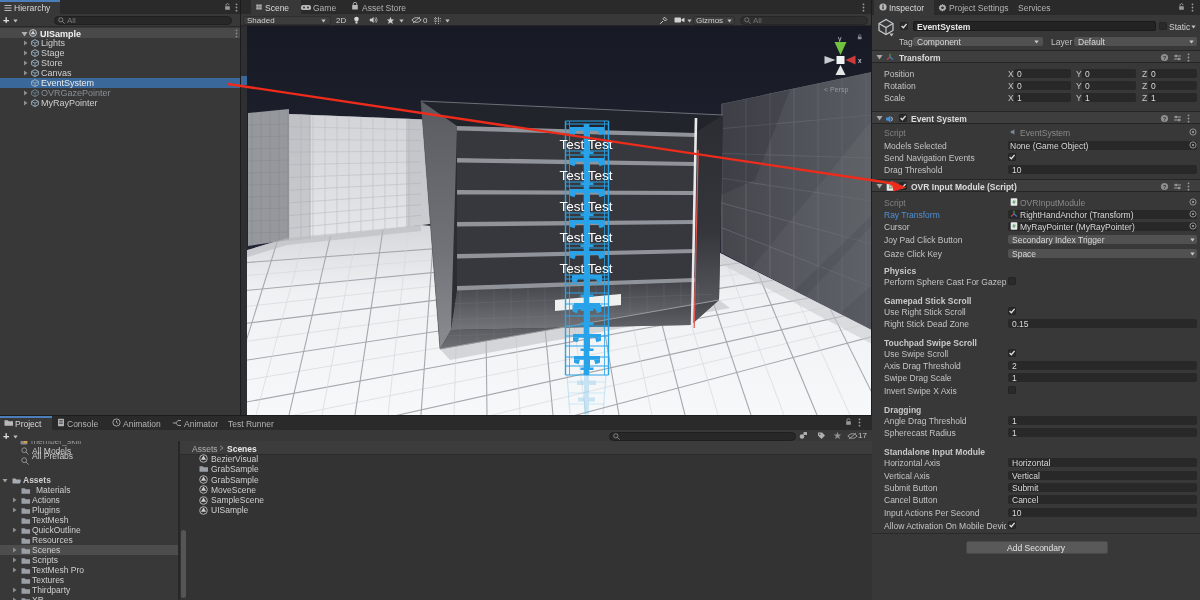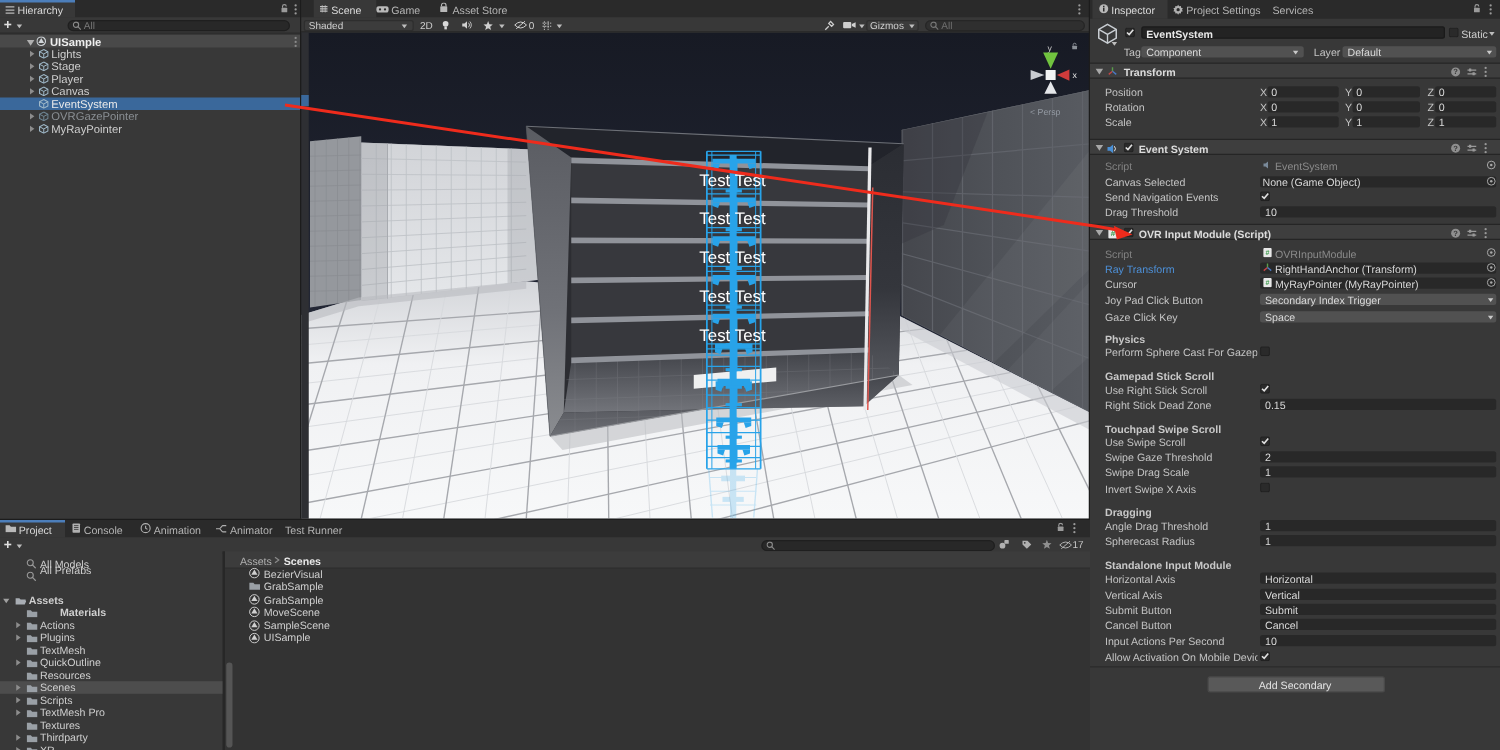--- a/index.html
+++ b/index.html
@@ -59,21 +59,21 @@
         <path d="M0.64 2.4 L4.0 4.16 L7.36 2.4 M4.0 4.16 V7.52" fill="none" stroke="#9fb8c8" stroke-width="0.8"></path>
       </svg>
       <div class="tx" style="left:41px;top:49px;font-size:9px;color:#cfcfcf">Stage</div>
       <svg width="5" height="6" viewBox="0 0 5 6" style="position:absolute;left:23px;top:60px">
         <path d="M1 0.5 L4.5 3.0 L1 5.5 Z" fill="#8d8d8d"></path>
       </svg>
       <svg width="8" height="8" viewBox="0 0 8 8" style="position:absolute;left:31px;top:59px">
         <path d="M4.0 0.64 L7.36 2.4 V5.76 L4.0 7.52 L0.64 5.76 V2.4 Z" fill="none" stroke="#9fb8c8" stroke-width="0.9"></path>
         <path d="M0.64 2.4 L4.0 4.16 L7.36 2.4 M4.0 4.16 V7.52" fill="none" stroke="#9fb8c8" stroke-width="0.8"></path>
       </svg>
-      <div class="tx" style="left:41px;top:59px;font-size:9px;color:#cfcfcf">Player</div>
+      <div class="tx" style="left:41px;top:59px;font-size:9px;color:#cfcfcf">Store</div>
       <svg width="5" height="6" viewBox="0 0 5 6" style="position:absolute;left:23px;top:70px">
         <path d="M1 0.5 L4.5 3.0 L1 5.5 Z" fill="#8d8d8d"></path>
       </svg>
       <svg width="8" height="8" viewBox="0 0 8 8" style="position:absolute;left:31px;top:69px">
         <path d="M4.0 0.64 L7.36 2.4 V5.76 L4.0 7.52 L0.64 5.76 V2.4 Z" fill="none" stroke="#9fb8c8" stroke-width="0.9"></path>
         <path d="M0.64 2.4 L4.0 4.16 L7.36 2.4 M4.0 4.16 V7.52" fill="none" stroke="#9fb8c8" stroke-width="0.8"></path>
       </svg>
       <div class="tx" style="left:41px;top:69px;font-size:9px;color:#cfcfcf">Canvas</div>
       <div class="ab" style="left:0;top:78px;width:247px;height:10px;background:#3a689b"></div>
       <svg width="8" height="8" viewBox="0 0 8 8" style="position:absolute;left:31px;top:79px">
@@ -554,41 +554,50 @@
         <line x1="2" y1="7" x2="9" y2="1" stroke="#b0b0b0" stroke-width="0.8"></line>
       </svg>
       <div class="tx" style="left:858px;top:17px;font-size:8px;color:#c8c8c8">17</div>
       <div class="ab" style="left:0;top:26px;width:178px;height:159px;background:#383838"></div>
       <div class="ab" style="left:178px;top:26px;width:2px;height:159px;background:#272727"></div>
       <div class="ab" style="left:180px;top:26px;width:692px;height:159px;background:#333333"></div>
       <div class="ab" style="left:181px;top:115px;width:5px;height:68px;background:#555555;border-radius:2.5px"></div>
       <svg width="8" height="6" viewBox="0 0 8 6" style="position:absolute;left:179px;top:28px">
         <path d="M1 4.5 L4 1.5 L7 4.5z" fill="#9a9a9a"></path>
       </svg>
+      <div class="ab" style="left:0;top:26px;width:178px;height:159px;overflow:hidden">
+        <div class="ab" style="left:20px;top:-4px;width:8px;height:8px">
+          <svg width="8" height="8" viewBox="0 0 8 8" style="position:absolute;left:0;top:0">
+            <rect x="0.5" y="0.5" width="7" height="7" rx="1" fill="#8a8a8a"></rect>
+            <path d="M5.5 2 L6.1 3.6 L7.8 3.7 L6.5 4.8 L7 6.4 L5.5 5.5 L4 6.4 L4.5 4.8 L3.2 3.7 L4.9 3.6 Z" fill="#e8a33d"></path>
+          </svg>
+        </div>
+        <div class="tx" style="left:31px;top:-4px;font-size:8.5px;color:#9a9a9a">member_skill</div>
+      </div>
       <svg width="8" height="8" viewBox="0 0 8 8" style="position:absolute;left:21px;top:32px">
         <circle cx="3.2" cy="3.2" r="2.4" fill="none" stroke="#9a9a9a" stroke-width="0.9"></circle>
         <line x1="4.96" y1="4.96" x2="7.6" y2="7.6" stroke="#9a9a9a" stroke-width="0.9"></line>
       </svg>
       <div class="tx" style="left:32px;top:32px;font-size:8.5px;color:#cfcfcf;font-weight:normal">All Models</div>
       <svg width="8" height="8" viewBox="0 0 8 8" style="position:absolute;left:21px;top:42px">
         <circle cx="3.2" cy="3.2" r="2.4" fill="none" stroke="#9a9a9a" stroke-width="0.9"></circle>
         <line x1="4.96" y1="4.96" x2="7.6" y2="7.6" stroke="#9a9a9a" stroke-width="0.9"></line>
       </svg>
       <div class="tx" style="left:32px;top:37px;font-size:8.5px;color:#cfcfcf;font-weight:normal">All Prefabs</div>
       <svg width="6" height="5" viewBox="0 0 6 5" style="position:absolute;left:2px;top:63px">
         <path d="M0.5 1 L5.5 1 L3.0 4.5 Z" fill="#a0a0a0"></path>
       </svg>
       <svg width="9" height="7" viewBox="0 0 9 7" style="position:absolute;left:12px;top:62px">
         <path d="M0.5 1.5 h3 l1 1 h4 v1 h-8z M0.5 3.5 h8.6 l-1.3 3 h-7.3z" fill="#a8adb3"></path>
       </svg>
       <div class="tx" style="left:23px;top:61px;font-size:8.5px;color:#cfcfcf;font-weight:bold">Assets</div>
       <svg width="9" height="7" viewBox="0 0 9 7" style="position:absolute;left:21px;top:72px">
         <path d="M0.5 1.2 h3.2 l1 1.1 h4.3 v4.4 h-8.5z" fill="#9aa0a6"></path>
       </svg>
-      <div class="tx" style="left:48px;top:71px;font-size:8.5px;color:#cfcfcf;font-weight:bold">Materials</div>
+      <div class="tx" style="left:36px;top:71px;font-size:8.5px;color:#cfcfcf;font-weight:normal">Materials</div>
       <svg width="5" height="6" viewBox="0 0 5 6" style="position:absolute;left:12px;top:82px">
         <path d="M1 0.5 L4.5 3.0 L1 5.5 Z" fill="#8d8d8d"></path>
       </svg>
       <svg width="9" height="7" viewBox="0 0 9 7" style="position:absolute;left:21px;top:82px">
         <path d="M0.5 1.2 h3.2 l1 1.1 h4.3 v4.4 h-8.5z" fill="#9aa0a6"></path>
       </svg>
       <div class="tx" style="left:32px;top:81px;font-size:8.5px;color:#cfcfcf;font-weight:normal">Actions</div>
       <svg width="5" height="6" viewBox="0 0 5 6" style="position:absolute;left:12px;top:92px">
         <path d="M1 0.5 L4.5 3.0 L1 5.5 Z" fill="#8d8d8d"></path>
       </svg>
@@ -828,21 +837,21 @@
       </svg>
       <div class="tx" style="left:12px;top:129px;font-size:8.5px;color:#828282;width:122px;overflow:hidden">Script</div>
       <svg width="8" height="8" viewBox="0 0 8 8" style="position:absolute;left:138px;top:128px">
         <path d="M0.8 2.8 h1.6 L4.4 1.2 v5.6 L2.4 5.2 H0.8z" fill="#7a8a9a"></path>
       </svg>
       <div class="tx" style="left:148px;top:129px;font-size:8.5px;color:#8a8a8a">EventSystem</div>
       <svg width="8" height="8" viewBox="0 0 8 8" style="position:absolute;left:317px;top:128px">
         <circle cx="4" cy="4" r="3.1" fill="none" stroke="#a8a8a8" stroke-width="0.8"></circle>
         <circle cx="4" cy="4" r="1" fill="#a8a8a8"></circle>
       </svg>
-      <div class="tx" style="left:12px;top:142px;font-size:8.5px;color:#c4c4c4;width:122px;overflow:hidden">Canvas Selected</div>
+      <div class="tx" style="left:12px;top:142px;font-size:8.5px;color:#c4c4c4;width:122px;overflow:hidden">Models Selected</div>
       <div class="ab" style="left:136px;top:140.5px;width:189px;height:9px;background:#282828;border-radius:2px"></div>
       <div class="tx" style="left:138px;top:142px;font-size:8.5px;color:#d8d8d8">None (Game Object)</div>
       <svg width="8" height="8" viewBox="0 0 8 8" style="position:absolute;left:317px;top:141px">
         <circle cx="4" cy="4" r="3.1" fill="none" stroke="#a8a8a8" stroke-width="0.8"></circle>
         <circle cx="4" cy="4" r="1" fill="#a8a8a8"></circle>
       </svg>
       <div class="tx" style="left:12px;top:154px;font-size:8.5px;color:#c4c4c4;width:122px;overflow:hidden">Send Navigation Events</div>
       <svg width="8" height="8" viewBox="0 0 8 8" style="position:absolute;left:136px;top:152.5px">
         <rect x="0.5" y="0.5" width="7" height="7" rx="1" fill="#2a2a2a" stroke="#1c1c1c" stroke-width="0.6"></rect>
         <path d="M1.6 4.0 L3.36 5.7 L6.6 1.8" fill="none" stroke="#dfdfdf" stroke-width="1.3"></path>
@@ -937,21 +946,21 @@
       </svg>
       <div class="tx" style="left:12px;top:320px;font-size:8.5px;color:#c4c4c4;width:122px;overflow:hidden">Right Stick Dead Zone</div>
       <div class="ab" style="left:136px;top:318.5px;width:189px;height:9px;background:#282828;border-radius:2px"></div>
       <div class="tx" style="left:140px;top:320px;font-size:8.5px;color:#dadada">0.15</div>
       <div class="tx" style="left:12px;top:339px;font-size:8.5px;color:#c8c8c8;font-weight:bold">Touchpad Swipe Scroll</div>
       <div class="tx" style="left:12px;top:350px;font-size:8.5px;color:#c4c4c4;width:122px;overflow:hidden">Use Swipe Scroll</div>
       <svg width="8" height="8" viewBox="0 0 8 8" style="position:absolute;left:136px;top:348.5px">
         <rect x="0.5" y="0.5" width="7" height="7" rx="1" fill="#2a2a2a" stroke="#1c1c1c" stroke-width="0.6"></rect>
         <path d="M1.6 4.0 L3.36 5.7 L6.6 1.8" fill="none" stroke="#dfdfdf" stroke-width="1.3"></path>
       </svg>
-      <div class="tx" style="left:12px;top:362px;font-size:8.5px;color:#c4c4c4;width:122px;overflow:hidden">Swipe Gaze Threshold</div>
+      <div class="tx" style="left:12px;top:362px;font-size:8.5px;color:#c4c4c4;width:122px;overflow:hidden">Axis Drag Threshold</div>
       <div class="ab" style="left:136px;top:360.5px;width:189px;height:9px;background:#282828;border-radius:2px"></div>
       <div class="tx" style="left:140px;top:362px;font-size:8.5px;color:#dadada">2</div>
       <div class="tx" style="left:12px;top:374px;font-size:8.5px;color:#c4c4c4;width:122px;overflow:hidden">Swipe Drag Scale</div>
       <div class="ab" style="left:136px;top:372.5px;width:189px;height:9px;background:#282828;border-radius:2px"></div>
       <div class="tx" style="left:140px;top:374px;font-size:8.5px;color:#dadada">1</div>
       <div class="tx" style="left:12px;top:387px;font-size:8.5px;color:#c4c4c4;width:122px;overflow:hidden">Invert Swipe X Axis</div>
       <svg width="8" height="8" viewBox="0 0 8 8" style="position:absolute;left:136px;top:385.5px">
         <rect x="0.5" y="0.5" width="7" height="7" rx="1" fill="#2a2a2a" stroke="#1c1c1c" stroke-width="0.6"></rect>
       </svg>
       <div class="tx" style="left:12px;top:406px;font-size:8.5px;color:#c8c8c8;font-weight:bold">Dragging</div>

